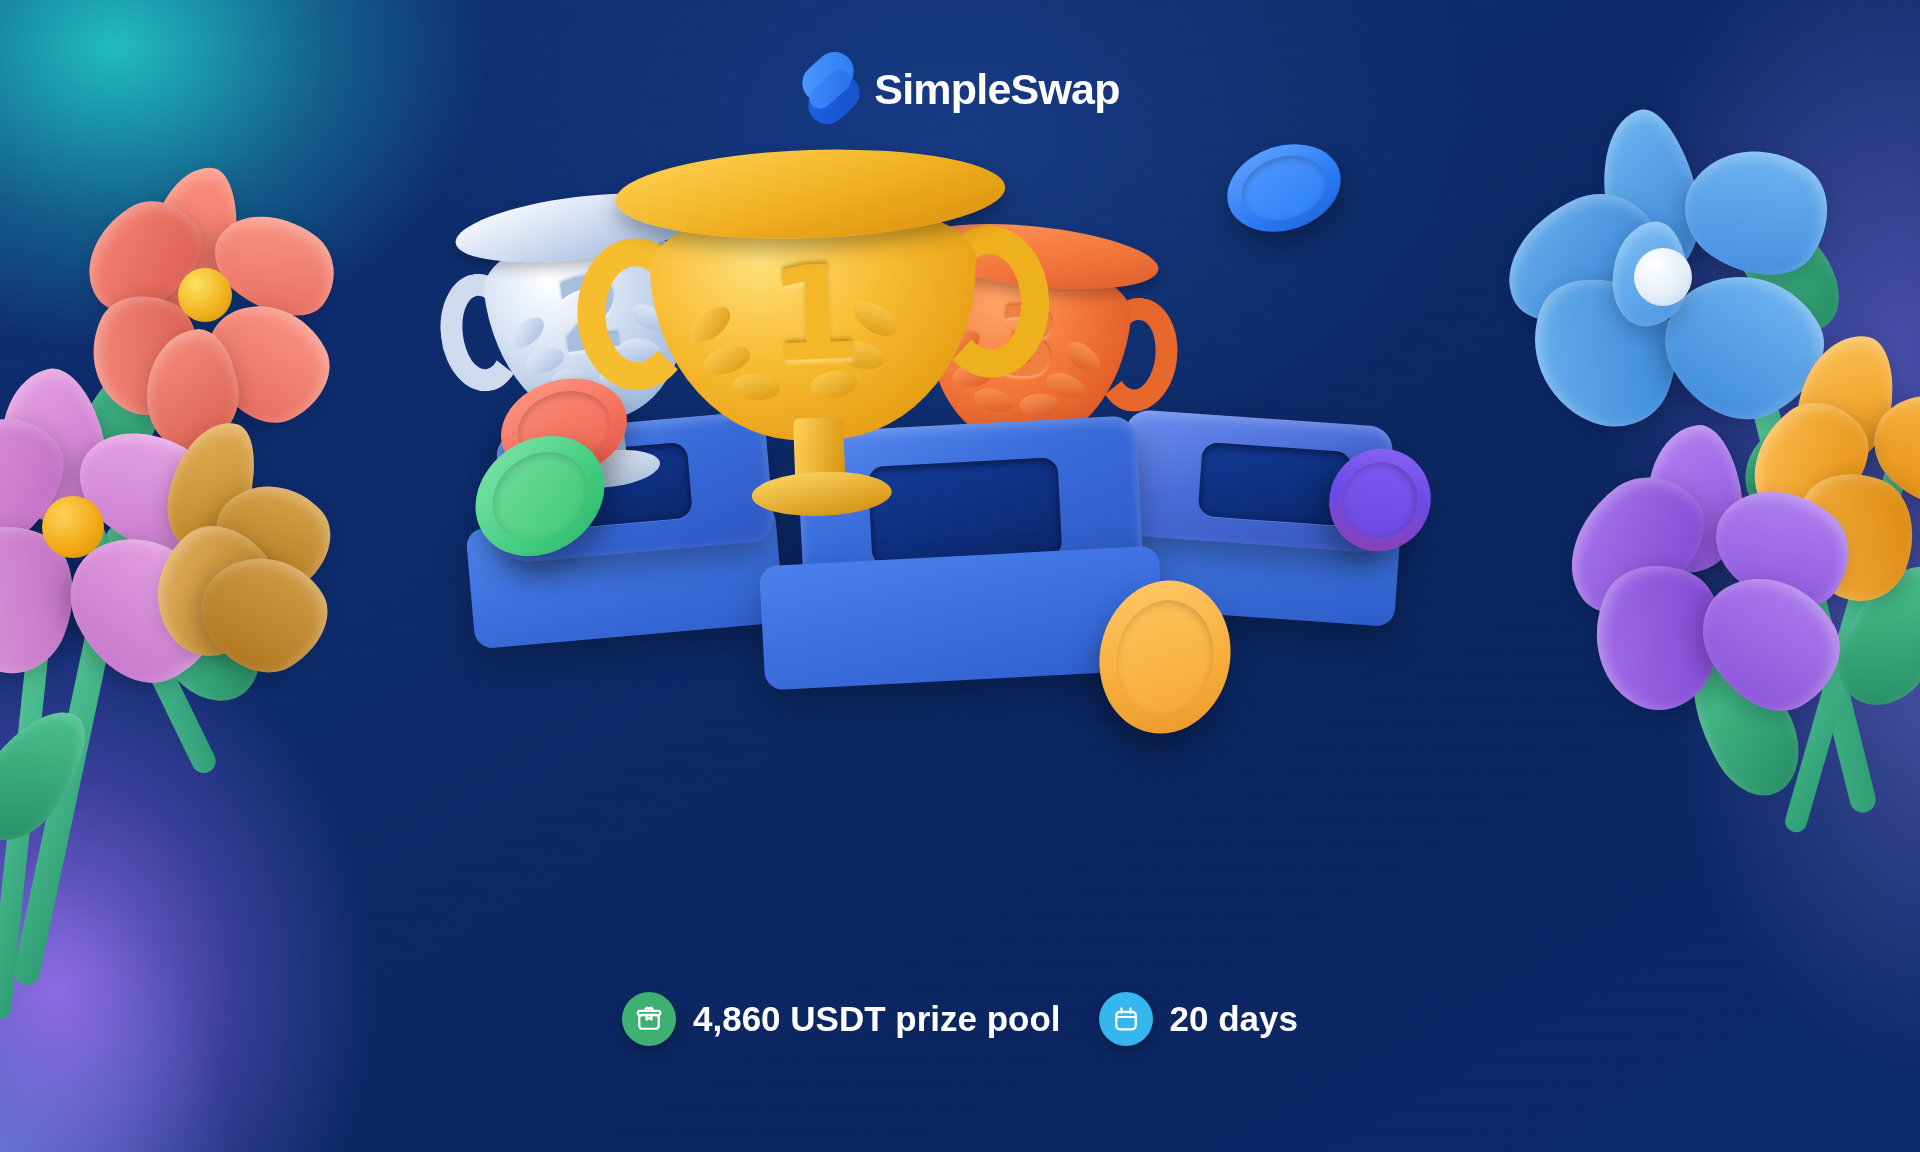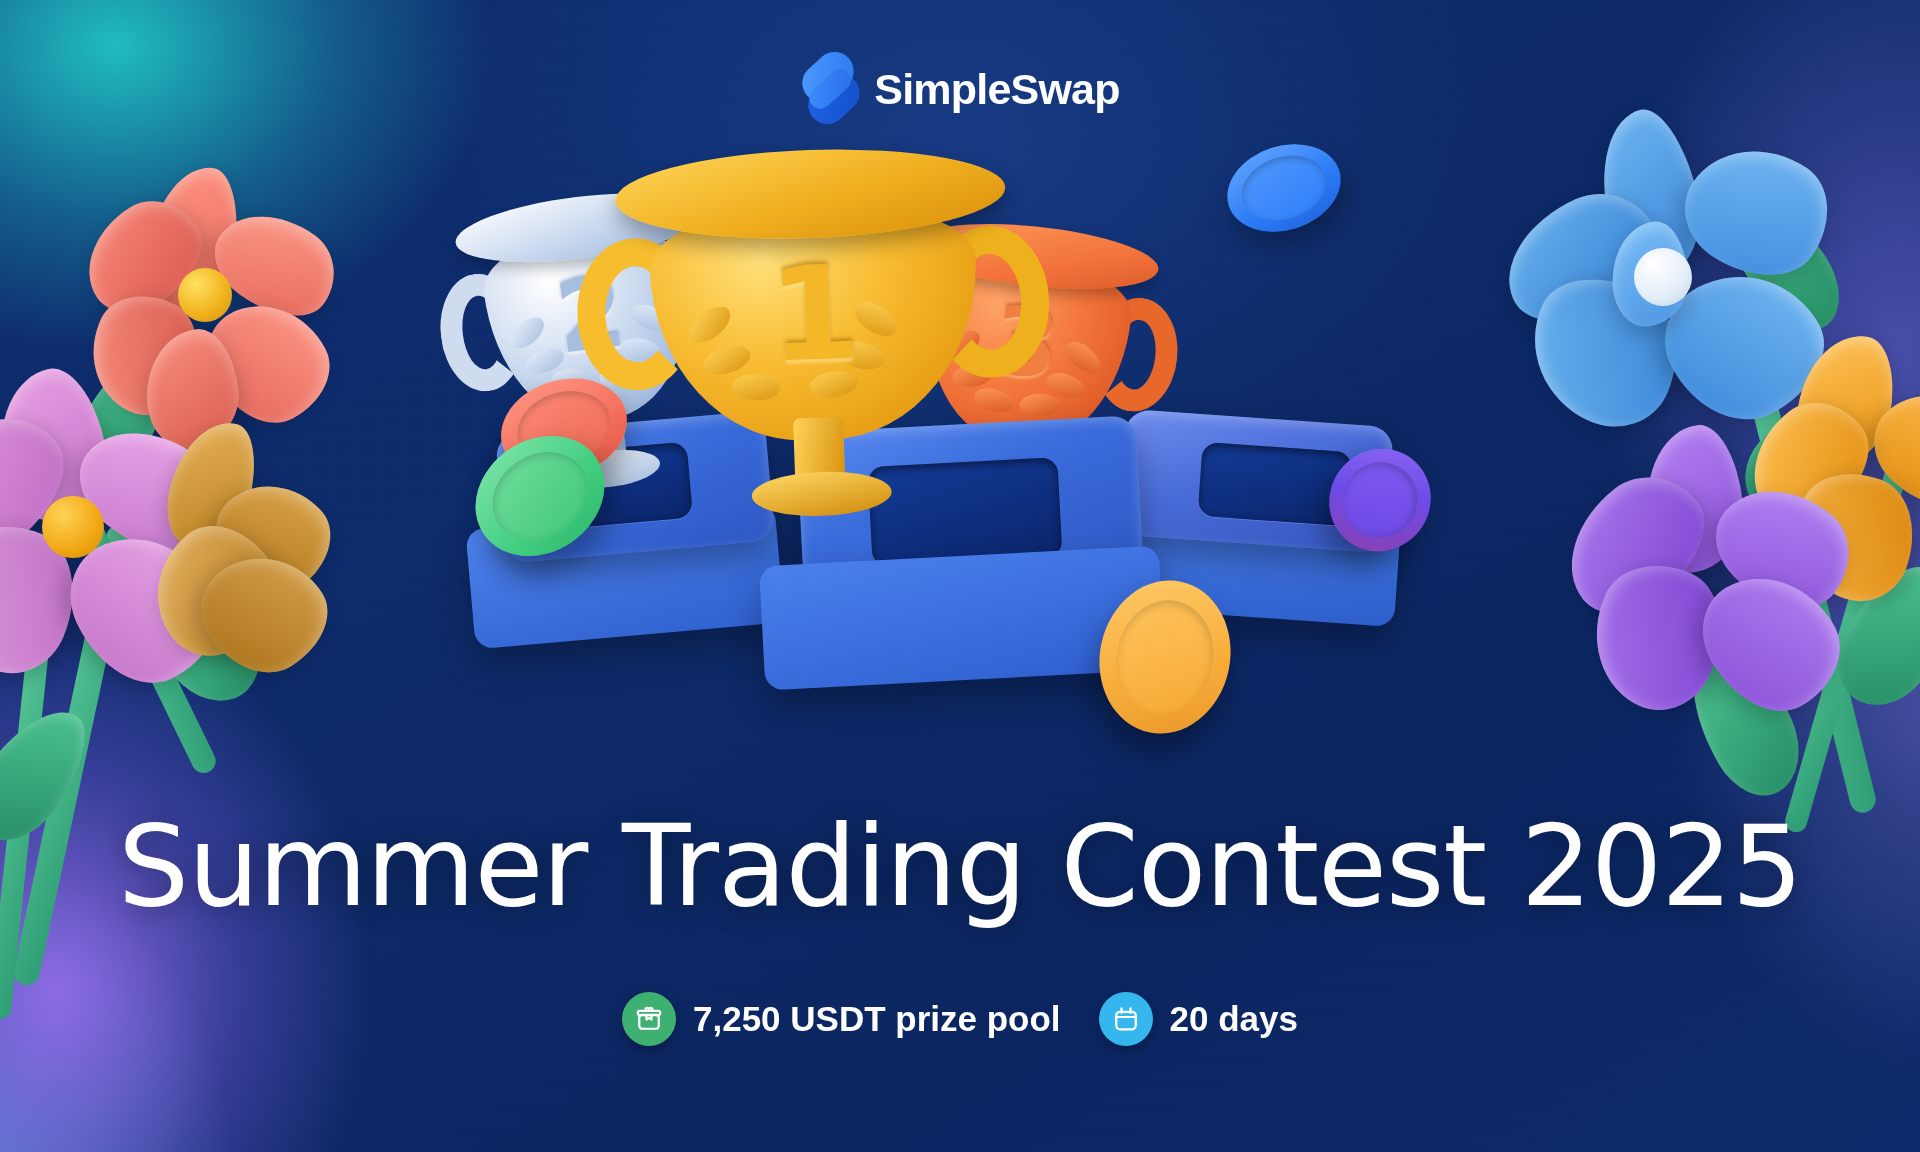--- a/index.html
+++ b/index.html
@@ -318,35 +318,34 @@
 
   <div id="logo-row">
     <div id="logo-mark">
       <div class="pill" id="pill-bot"></div>
       <div class="pill" id="pill-top"></div>
       <div class="pill" id="pill-mid"></div>
     </div>
     <div id="logo-text">SimpleSwap</div>
   </div>
 
-  <div id="headline">Summer Trading Contest 2025</div>
 
   <div id="stats">
 
     <div class="stat">
       <div class="stat-icon" style="background:#3eb071;">
         <svg width="30" height="30" viewBox="0 0 24 24" fill="none" stroke="#ffffff" stroke-width="1.8" stroke-linecap="round" stroke-linejoin="round">
           <rect x="4.2" y="8.6" width="15.6" height="11.2" rx="2.4"></rect>
           <rect x="3" y="5.4" width="18" height="3.4" rx="1.6"></rect>
           <path d="M9.3 5.4c-.5-1.4.4-2.6 1.5-2.3.8.2 1.2 1.1 1.2 2.3"></path>
           <path d="M14.7 5.4c.5-1.4-.4-2.6-1.5-2.3-.8.2-1.2 1.1-1.2 2.3"></path>
           <path d="M10 8.8v3.6l2-1.2 2 1.2V8.8"></path>
         </svg>
       </div>
-      <div class="stat-label">7,250 USDT prize pool</div>
+      <div class="stat-label">4,860 USDT prize pool</div>
     </div>
 
 
     <div class="stat">
       <div class="stat-icon" style="background:#35b6ef;">
         <svg width="30" height="30" viewBox="0 0 24 24" fill="none" stroke="#ffffff" stroke-width="1.8" stroke-linecap="round" stroke-linejoin="round">
           <rect x="4.2" y="6.2" width="15.6" height="14" rx="3"></rect>
           <path d="M4.2 10.4h15.6"></path>
           <path d="M8.4 3.4v3.6"></path>
           <path d="M15.6 3.4v3.6"></path>

